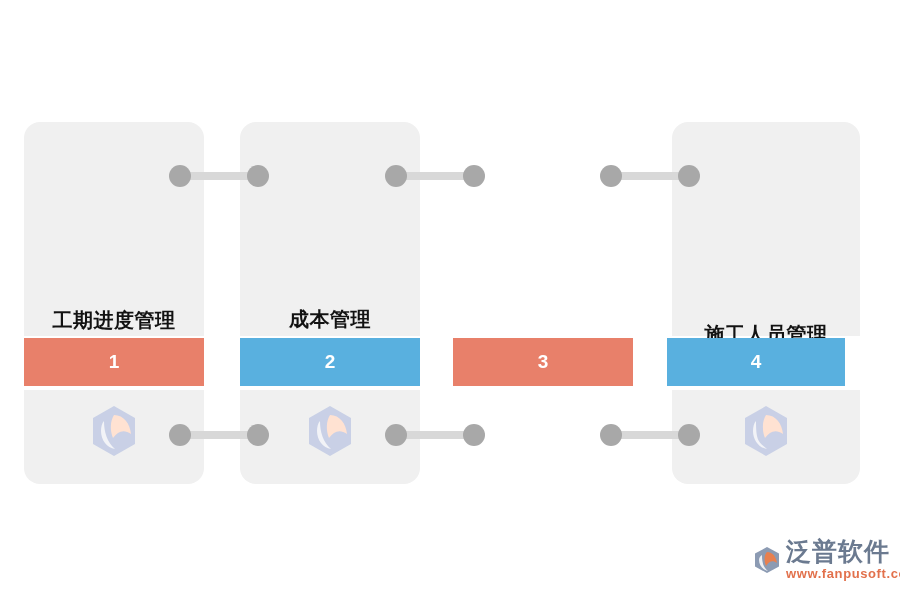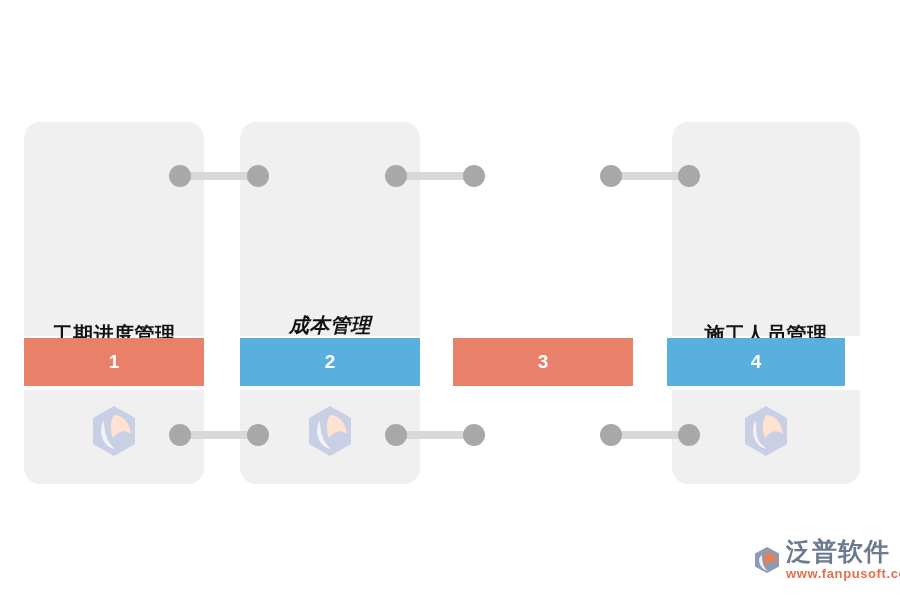--- a/index.html
+++ b/index.html
@@ -125,33 +125,33 @@
     margin-top: 3px;
   }
 </style>
 </head>
 <body>
 
 <div id="stage">
 
   <div class="card" style="left:24px; top:122px; width:180px; height:362px;">
     <div class="card-slot" style="top:214px; height:54px;"></div>
-    <div class="card-title" style="top:199px;">工期进度管理</div>
+    <div class="card-title" style="top:185px;">工期进度管理</div>
     <div class="watermark" style="left:67px; top:283px;">
       <svg viewBox="0 0 46 52" width="46" height="52" aria-hidden="true">
         <polygon points="23,1 44,13 44,39 23,51 2,39 2,13" fill="#c9d0e6"></polygon>
         <path d="M23,10 C33,10 39,19 40,29 C33,24 27,26 22,33 C19,26 19,16 23,10 Z" fill="#ffe2d2"></path>
         <path d="M13,16 C13,27 16,37 24,44 C16,43 10,35 10,26 C10,22 11,18 13,16 Z" fill="#f2f3f7"></path>
       </svg>
     </div>
   </div>
 
   <div class="card" style="left:240px; top:122px; width:180px; height:362px;">
     <div class="card-slot" style="top:214px; height:54px;"></div>
-    <div class="card-title" style="top:190px;font-style:italic;">成本管理</div>
+    <div class="card-title" style="top:184px;">成本管理</div>
     <div class="watermark" style="left:67px; top:283px;">
       <svg viewBox="0 0 46 52" width="46" height="52" aria-hidden="true">
         <polygon points="23,1 44,13 44,39 23,51 2,39 2,13" fill="#c9d0e6"></polygon>
         <path d="M23,10 C33,10 39,19 40,29 C33,24 27,26 22,33 C19,26 19,16 23,10 Z" fill="#ffe2d2"></path>
         <path d="M13,16 C13,27 16,37 24,44 C16,43 10,35 10,26 C10,22 11,18 13,16 Z" fill="#f2f3f7"></path>
       </svg>
     </div>
   </div>
 
 

